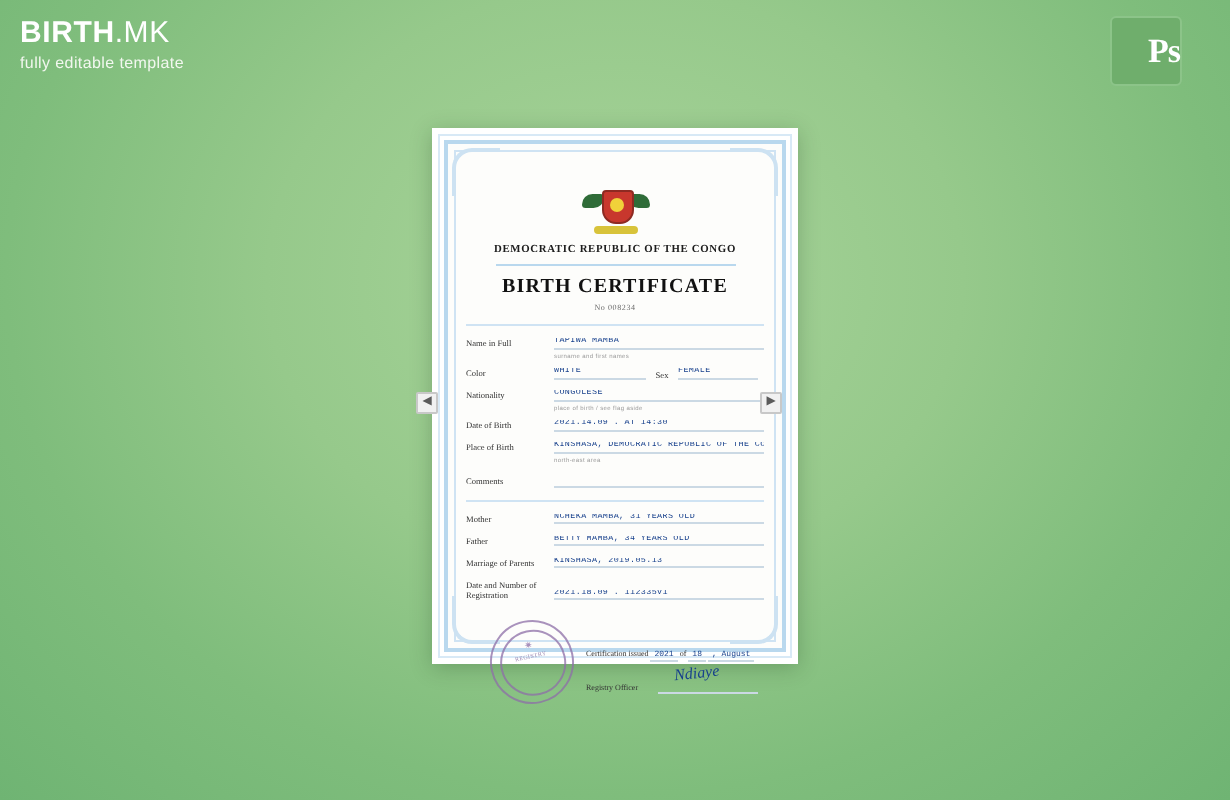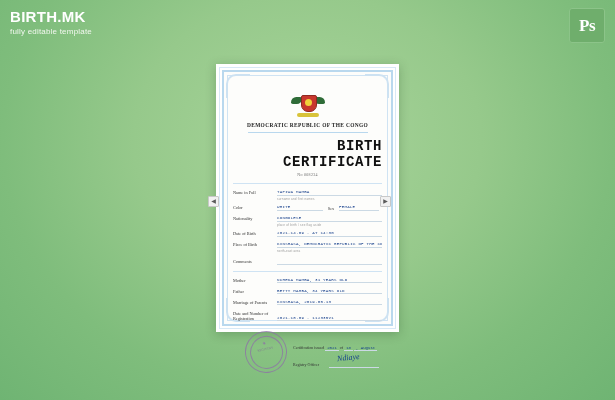--- a/index.html
+++ b/index.html
@@ -25,52 +25,52 @@
     left: 10px;
     top: 8px;
     color: #ffffff;
   }
   .brand-title {
     font-size: 15px;
     font-weight: bold;
     letter-spacing: 0.3px;
     line-height: 17px;
   }
-  .brand-title .thin { font-weight: bold; text-align: right; }
+  .brand-title .thin { font-weight: normal; text-align: right; }
   .brand-sub {
     font-size: 8px;
     margin-top: 2px;
     color: #f2f7ef;
     letter-spacing: 0.2px;
   }
   .top-title {
     position: absolute;
     left: 0;
     right: 0;
     top: 9px;
     text-align: center;
     color: #ffffff;
     font-size: 15px;
     font-weight: bold;
     letter-spacing: 1.2px;
   }
   .ps-badge {
     position: absolute;
-    right: 10px;
+    right: 24px;
     top: 8px;
     width: 34px;
     height: 33px;
     background: #6fae6c;
     border: 1px solid #8cc489;
     border-radius: 3px;
     color: #ffffff;
     font-family: "Liberation Serif", serif;
     font-size: 17px;
     font-weight: bold;
-    text-align: center;
+    text-align: right;
     line-height: 33px;
     letter-spacing: -0.5px;
   }
 
   
   .doc-shadow {
     position: absolute;
     left: 216px;
     top: 64px;
     width: 183px;
@@ -171,23 +171,23 @@
     color: #1d1d1d;
     margin-top: 5px;
   }
   .hrule {
     width: 120px;
     height: 1px;
     background: #b9d8ee;
     margin: 4px auto 5px;
   }
   .doc-title {
-    text-align: right;
-    font-family: Liberation Mono, monospace;
-    font-size: 14px;
+    text-align: center;
+    font-family: Liberation Serif, serif;
+    font-size: 10px;
     font-weight: bold;
     letter-spacing: 0.6px;
     color: #111111;
   }
   .doc-subtitle {
     text-align: center;
     font-family: "Liberation Serif", serif;
     font-size: 4px;
     color: #6a6a6a;
     margin-top: 2px;

